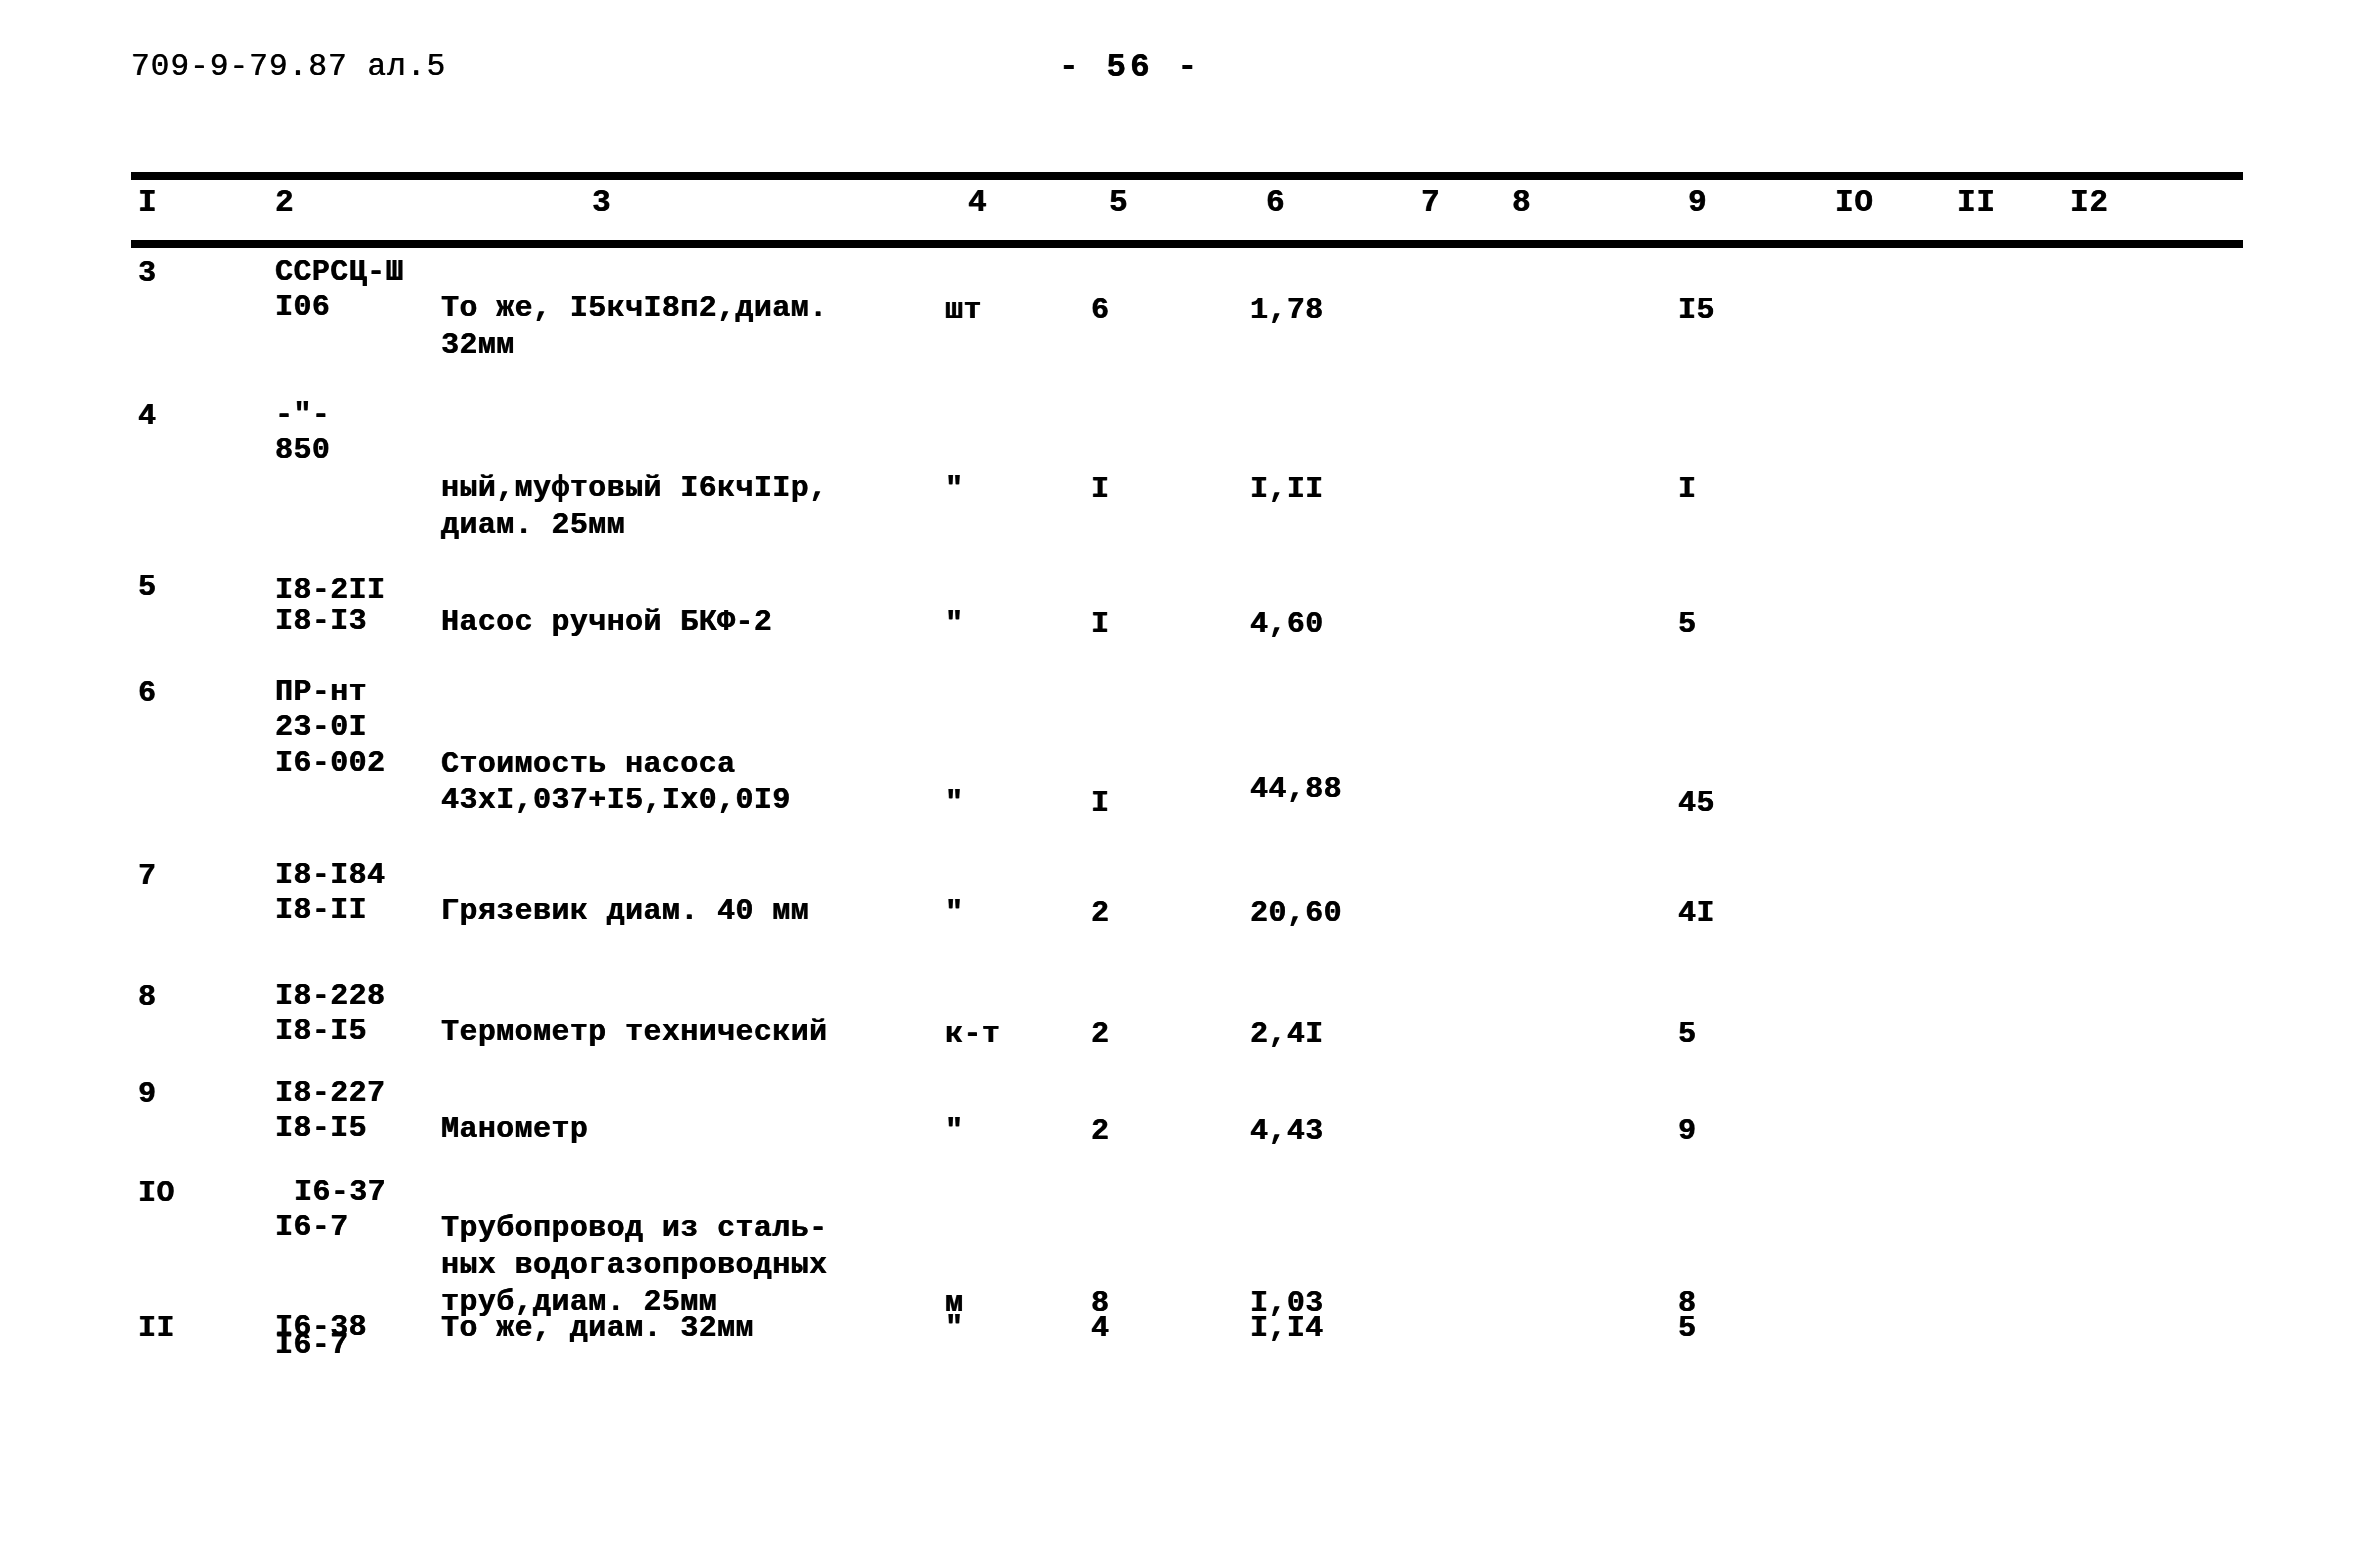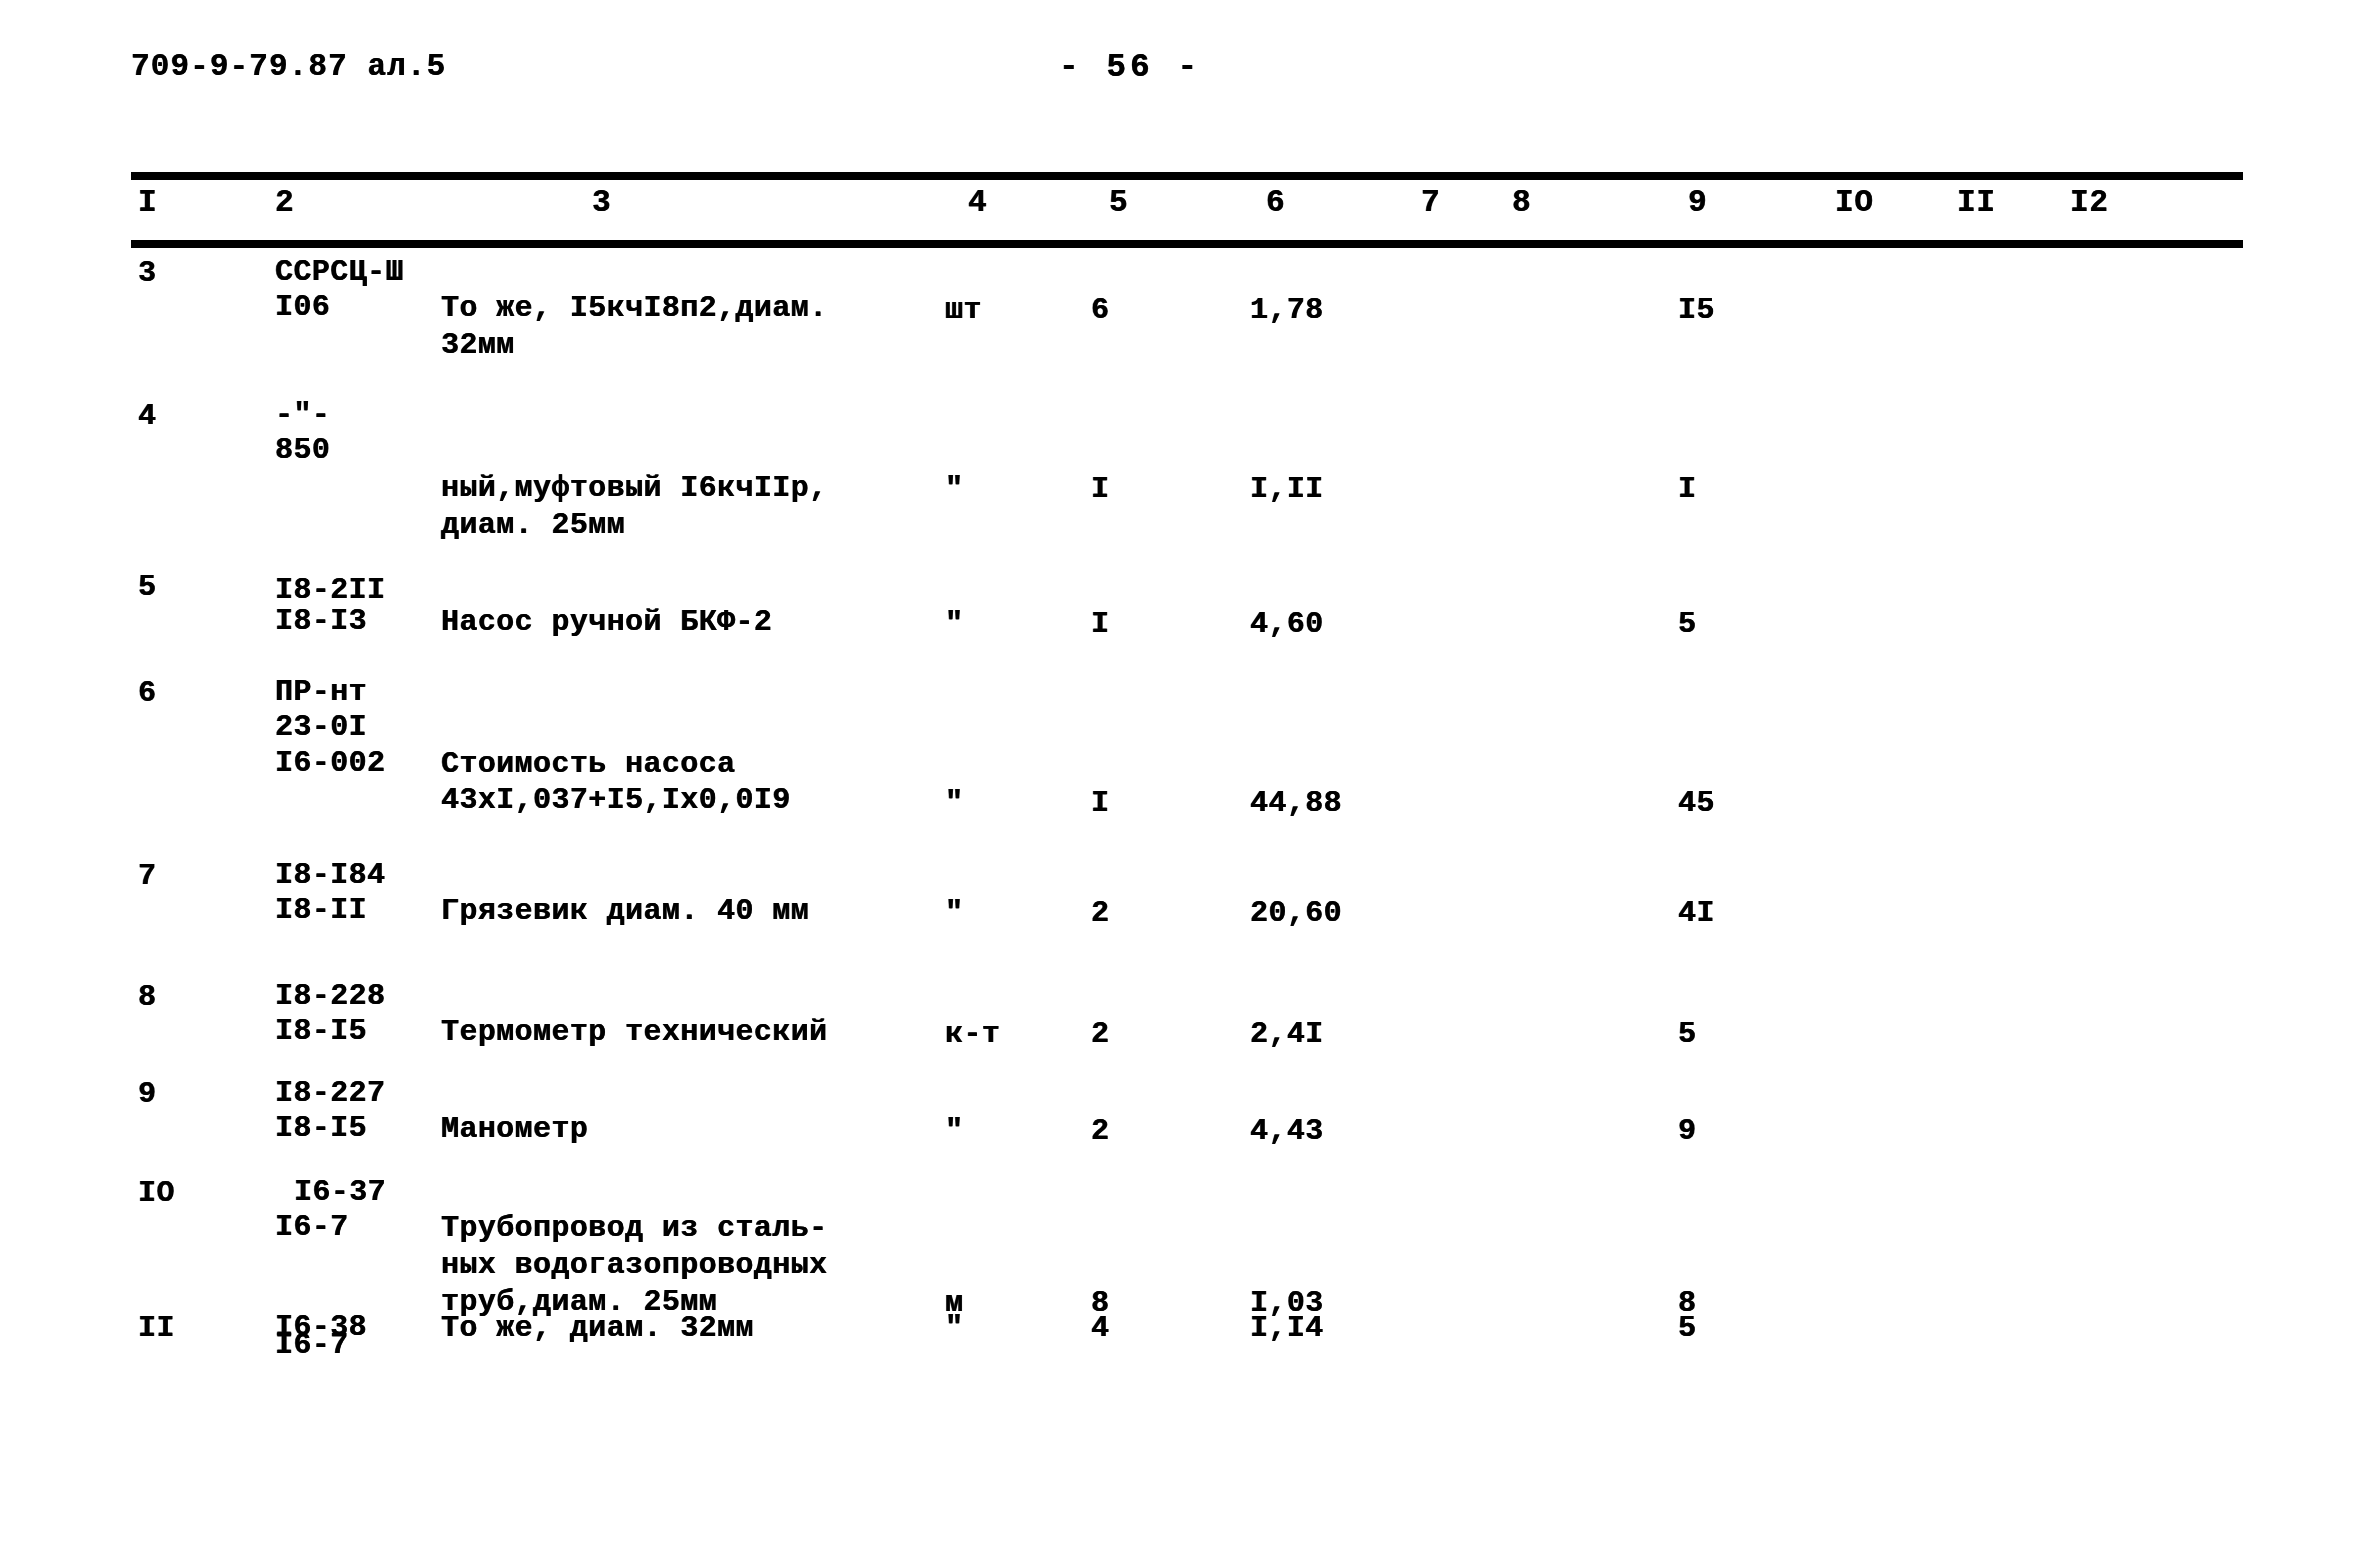--- a/index.html
+++ b/index.html
@@ -28,21 +28,21 @@
     left: 0;
     width: 100%;
     height: 49px;
   }
   .doc-code {
     position: absolute;
     left: 131px;
     top: 0;
     font-size: 31px;
     letter-spacing: 1.1px;
-    font-weight: 700;
+    font-weight: 400;
     font-family: "Liberation Mono", monospace;
     white-space: nowrap;
     text-align: right;
   }
   .page-no {
     position: absolute;
     left: 1059px;
     top: 0;
     font-size: 32.5px;
     letter-spacing: 4.2px;
@@ -173,21 +173,21 @@
       </div>
       <div class="row" style="position: absolute; left: 0px; top: 424px; width: 100%; height: 141px;">
         <div class="cell c1 ink" style="top: 0px;">6</div>
         <div class="cell c2 codes ink" style="top: 0px;">ПР-нт</div>
         <div class="cell c2 codes ink" style="top: 35px;">23-0I</div>
         <div class="cell c2 codes ink" style="top: 71px;">I6-002</div>
         <div class="cell c3 desc ink" style="top: 71px;">Стоимость насоса</div>
         <div class="cell c3 desc ink" style="top: 107px;">43хI,037+I5,Iх0,0I9</div>
         <div class="cell c4 num ink" style="top: 110px;">"</div>
         <div class="cell c5 num ink" style="top: 110px;">I</div>
-        <div class="cell c6 num ink" style="top: 110px;">44,88</div>
+        <div class="cell c6 num ink" style="top: 96px;">44,88</div>
         <div class="cell c9 num ink" style="top: 110px;">45</div>
       </div>
       <div class="row" style="position: absolute; left: 0px; top: 607px; width: 100%; height: 141px;">
         <div class="cell c1 ink" style="top: 0px;">7</div>
         <div class="cell c2 codes ink" style="top: 0px;">I8-I84</div>
         <div class="cell c2 codes ink" style="top: 35px;">I8-II</div>
         <div class="cell c3 desc ink" style="top: 35px;">Грязевик диам. 40 мм</div>
         <div class="cell c4 num ink" style="top: 37px;">"</div>
         <div class="cell c5 num ink" style="top: 37px;">2</div>
         <div class="cell c6 num ink" style="top: 37px;">20,60</div>

